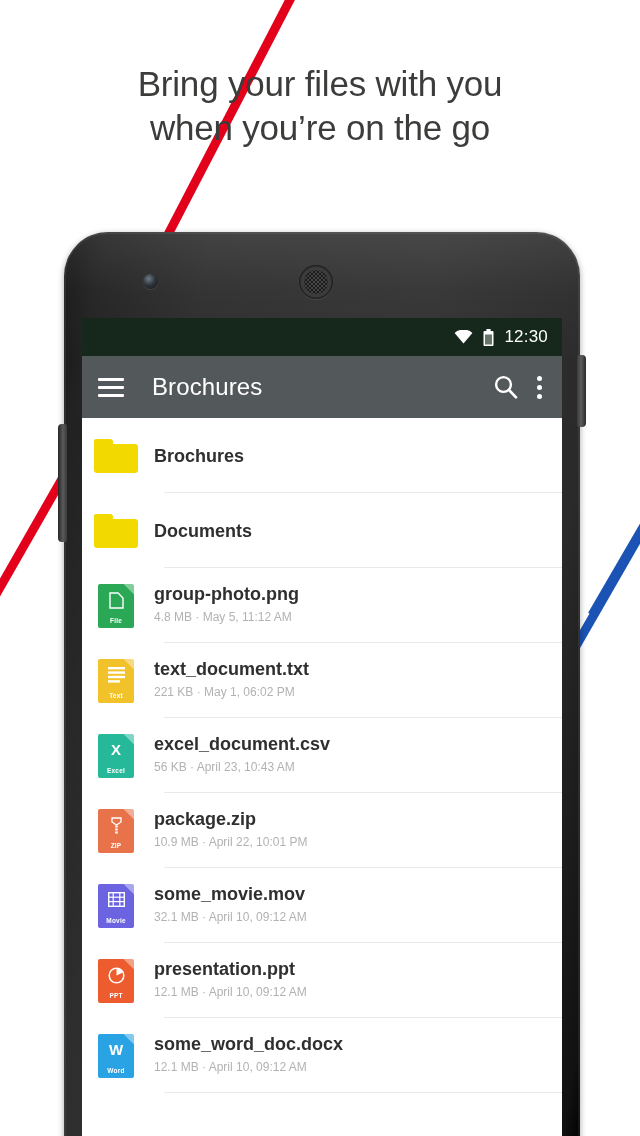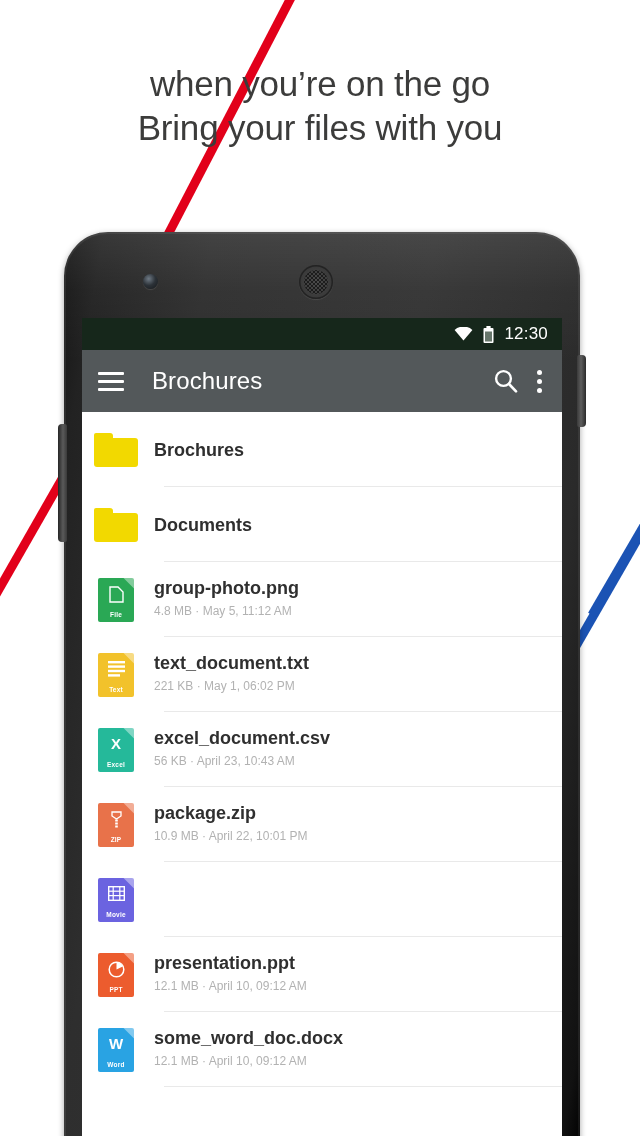--- a/index.html
+++ b/index.html
@@ -139,21 +139,21 @@
     position: absolute;
     left: 24px;
     top: 86px;
     width: 480px;
     height: 834px;
     background: #ffffff;
     overflow: hidden;
   }
 
   .statusbar {
-    height: 32px;
+    height: 38px;
     background: #16271b;
     display: flex;
     align-items: center;
     justify-content: flex-end;
     padding-right: 14px;
     box-sizing: border-box;
   }
   .sb-icon { margin-right: 10px; display: flex; align-items: center; }
   .sb-time {
     color: #ffffff;
@@ -311,22 +311,22 @@
 </head>
 <body>
 
 <svg class="deco-layer" width="640" height="1136" viewBox="0 0 640 1136">
   <line x1="295" y1="-10" x2="160" y2="250" stroke="#e2001a" stroke-width="9" stroke-linecap="butt"></line>
   <line x1="90" y1="430" x2="-30" y2="640" stroke="#e2001a" stroke-width="9" stroke-linecap="butt"></line>
   <line x1="660" y1="500" x2="545" y2="700" stroke="#1b53b4" stroke-width="9" stroke-linecap="butt"></line>
 </svg>
 
 <div class="headline">
+  <span class="headline-line">Bring your files with you</span>
   <span class="headline-line">when you’re on the go</span>
-  <span class="headline-line">Bring your files with you</span>
 </div>
 
 <div class="phone">
   <div class="phone-body"></div>
   <div class="phone-gloss"></div>
   <div class="phone-edge-hi"></div>
   <div class="btn-power"></div>
   <div class="btn-volume"></div>
   <div class="camera"></div>
   <div class="speaker"></div>
@@ -484,20 +484,24 @@
                   <rect x="0.7" y="0.7" width="15.6" height="13.6" fill="none" stroke="#ffffff" stroke-width="1.4"></rect>
                   <rect x="0.7" y="4.6" width="15.6" height="1.2" fill="#ffffff"></rect>
                   <rect x="0.7" y="9" width="15.6" height="1.2" fill="#ffffff"></rect>
                   <rect x="4.6" y="0.7" width="1.2" height="13.6" fill="#ffffff"></rect>
                   <rect x="11.2" y="0.7" width="1.2" height="13.6" fill="#ffffff"></rect>
                 </svg>
               </span>
               <span class="tag">Movie</span>
             </span>
           </div>
+          <div class="row-text">
+            <div class="row-title">some_movie.mov</div>
+            <div class="row-sub">32.1 MB · April 10, 09:12 AM</div>
+          </div>
           <span class="divider"></span>
         </div>
         <div class="row">
           <div class="row-icon">
             <span class="fileicon">
               <span class="sheet" style="background:#ec5c2e"></span>
               <span class="fold"></span>
               <span class="glyph">
                 <svg class="glyph-svg" width="17" height="17" viewBox="0 0 17 17">
                   <circle cx="8.5" cy="8.5" r="7.3" fill="none" stroke="#ffffff" stroke-width="1.5"></circle>

